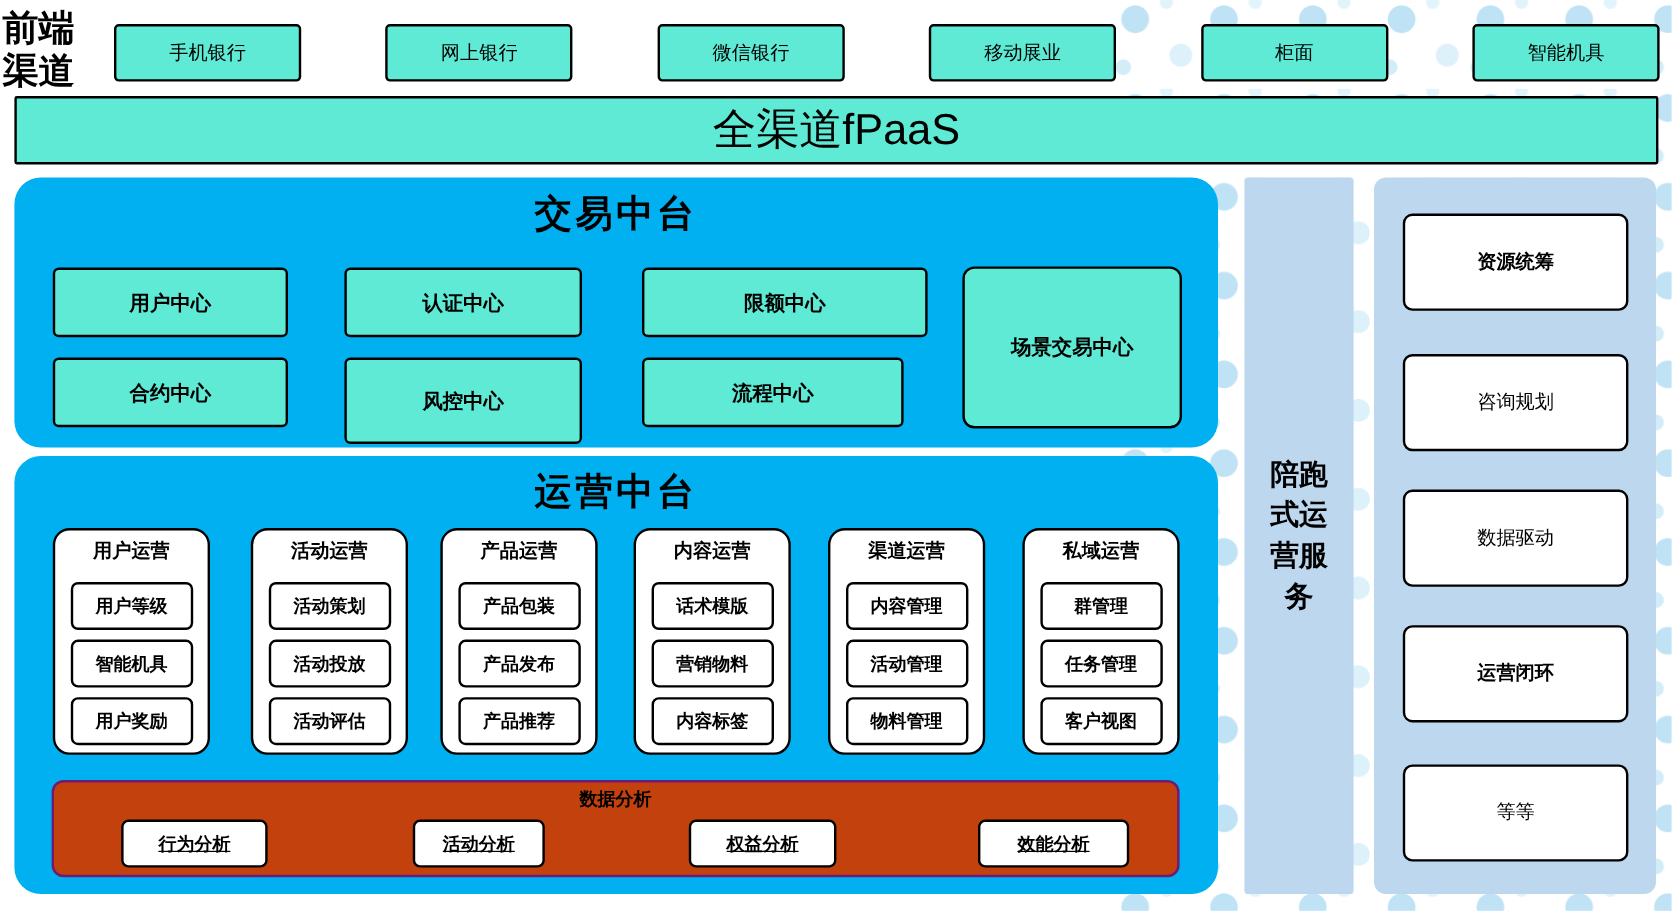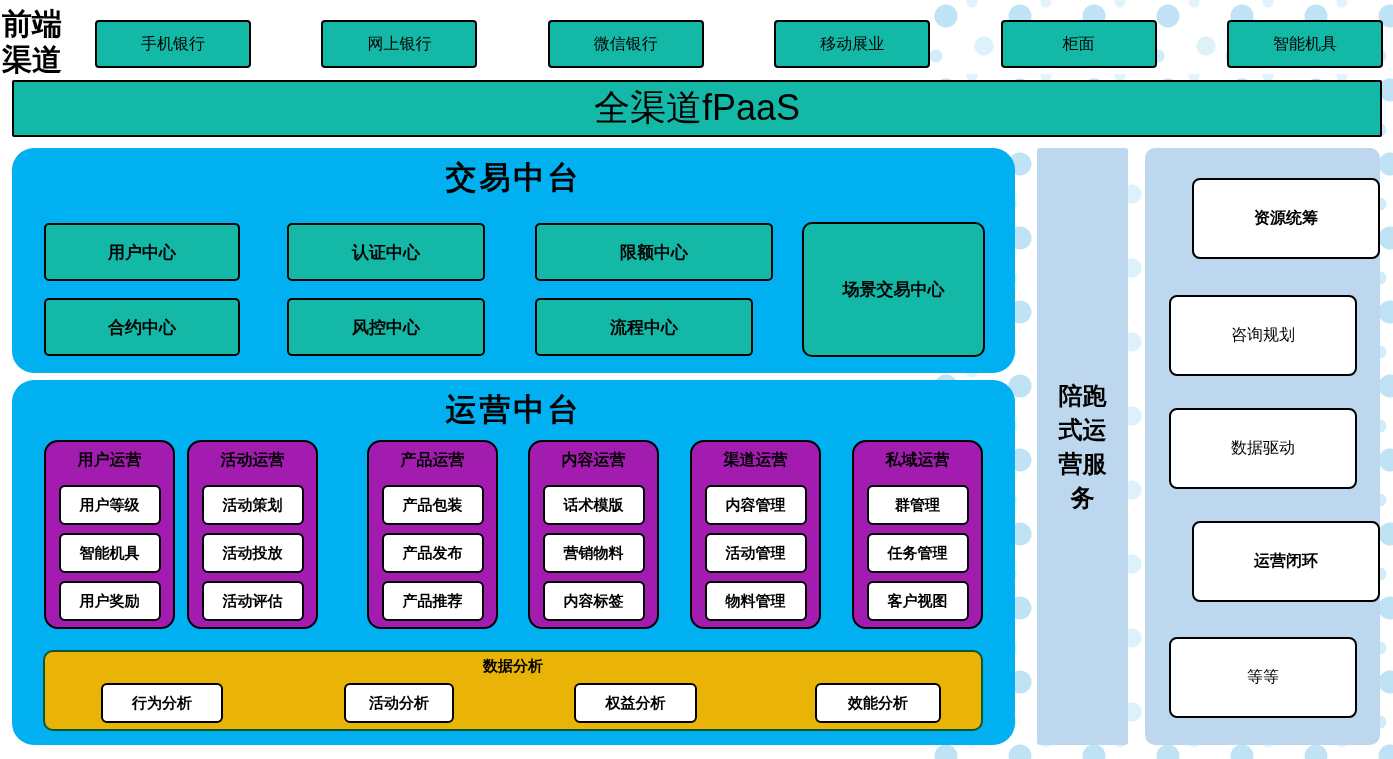--- a/index.html
+++ b/index.html
@@ -13,21 +13,21 @@
   .dots{
     position:absolute;z-index:0;left:928px;top:0;width:465px;height:759px;
     background-image:
       radial-gradient(circle at 18px 16px,#bfe3f4 11px,transparent 12px),
       radial-gradient(circle at 56px 46px,#dcf1fa 9px,transparent 10px),
       radial-gradient(circle at 8px 56px,#d2ecf8 6px,transparent 7px),
       radial-gradient(circle at 44px 2px,#e2f4fb 5px,transparent 6px);
     background-size:74px 74px;
   }
   .box{
-    background:#14b8a6;border:2px solid #000;box-sizing:border-box;
+    background:#5eead4;border:2px solid #000;box-sizing:border-box;
     display:flex;align-items:center;justify-content:center;text-align:right;
   }
 
   .front-label{
     left:2px;top:6px;width:92px;
     font-family:"Liberation Serif","DejaVu Serif",serif;
     font-weight:700;font-size:30px;line-height:36px;white-space:pre-line;
   }
   .channels{left:95px;top:20px;width:1288px;height:48px;display:flex;justify-content:space-between;}
   .channel-box{width:156px;height:48px;border-radius:4px;font-size:16px;}
@@ -39,56 +39,56 @@
   .ops{left:12px;top:380px;width:1003px;height:365px;}
   .sec-title{
     position:absolute;top:9px;left:0;right:0;text-align:center;
     font-family:"Liberation Serif","DejaVu Serif",serif;
     font-weight:700;font-size:31px;letter-spacing:3px;
   }
   .center-box{position:absolute;border-radius:5px;font-size:17px;font-weight:700;}
   .scene-box{border-radius:10px;}
 
   .op-col{
-    position:absolute;top:60px;width:131px;height:189px;background:#a21caf;
+    position:absolute;top:60px;width:131px;height:189px;background:#ffffff;
     border:2px solid #000;border-radius:14px;box-sizing:border-box;
     display:flex;flex-direction:column;align-items:center;padding-top:7px;
   }
   .op-col-title{font-size:16px;font-weight:700;line-height:22px;margin-bottom:6px;}
   .op-item{
     width:102px;height:40px;margin-top:8px;border:2px solid #000;border-radius:6px;
     box-sizing:border-box;display:flex;align-items:center;justify-content:center;
     font-size:15px;font-weight:700;background:#fff;
   }
   .op-item:first-of-type{margin-top:0;}
 
   .analysis{
-    position:absolute;left:31px;top:270px;width:940px;height:81px;background:#eab308;
-    border:2px solid #14532d;border-radius:10px;box-sizing:border-box;
+    position:absolute;left:31px;top:270px;width:940px;height:81px;background:#c2410c;
+    border:2px solid #701a75;border-radius:10px;box-sizing:border-box;
   }
   .analysis-title{position:absolute;top:5px;left:0;width:100%;text-align:center;font-size:15px;font-weight:700;}
   .analysis-item{
     position:absolute;top:31px;height:40px;background:#fff;border:2px solid #000;border-radius:6px;
     box-sizing:border-box;display:flex;align-items:center;justify-content:center;
-    font-size:15px;font-weight:700;
+    font-size:15px;font-weight:700;text-decoration:underline;
   }
 
   .side-bar{
     left:1037px;top:148px;width:91px;height:597px;background:#BDD7EE;border-radius:3px;
     display:flex;align-items:center;justify-content:center;
   }
   .side-text{width:52px;font-size:24px;font-weight:700;line-height:34px;text-align:center;word-break:break-all;}
 
   .right-panel{left:1145px;top:148px;width:235px;height:597px;background:#BDD7EE;border-radius:10px;}
   .panel-box{
     position:absolute;left:24px;width:188px;height:81px;background:#fff;
     border:2px solid #000;border-radius:8px;box-sizing:border-box;
     display:flex;align-items:center;justify-content:center;font-size:16px;font-weight:400;
   }
-  .panel-box.bold{font-weight:700;margin-left:23px;}
+  .panel-box.bold{font-weight:700;}
 </style>
 </head>
 <body>
 
 <div class="dots"></div>
 
 <div class="layer front-label">前端
 渠道</div>
 
 <div class="layer channels">
@@ -101,36 +101,36 @@
 </div>
 
 <div class="layer box fpaas">全渠道fPaaS</div>
 
 <section class="layer section trade">
   <div class="sec-title">交易中台</div>
   <div class="box center-box" style="left:32px;top:75px;width:196px;height:58px;">用户中心</div>
   <div class="box center-box" style="left:275px;top:75px;width:198px;height:58px;">认证中心</div>
   <div class="box center-box" style="left:523px;top:75px;width:238px;height:58px;">限额中心</div>
   <div class="box center-box" style="left:32px;top:150px;width:196px;height:58px;">合约中心</div>
-  <div class="box center-box" style="left:275px;top:150px;width:198px;height:58px;">风控中心</div>
+  <div class="box center-box" style="left:275px;top:150px;width:198px;height:72px;">风控中心</div>
   <div class="box center-box" style="left:523px;top:150px;width:218px;height:58px;">流程中心</div>
   <div class="box center-box scene-box" style="left:790px;top:74px;width:183px;height:135px;">场景交易中心</div>
 </section>
 
 <section class="layer section ops">
   <div class="sec-title">运营中台</div>
 
   <div class="op-col" style="left:32px;">
     <div class="op-col-title">用户运营</div>
     <div class="op-item">用户等级</div>
     <div class="op-item">智能机具</div>
     <div class="op-item">用户奖励</div>
   </div>
 
-  <div class="op-col" style="left:175px;">
+  <div class="op-col" style="left:197px;">
     <div class="op-col-title">活动运营</div>
     <div class="op-item">活动策划</div>
     <div class="op-item">活动投放</div>
     <div class="op-item">活动评估</div>
   </div>
 
   <div class="op-col" style="left:355px;">
     <div class="op-col-title">产品运营</div>
     <div class="op-item">产品包装</div>
     <div class="op-item">产品发布</div>

